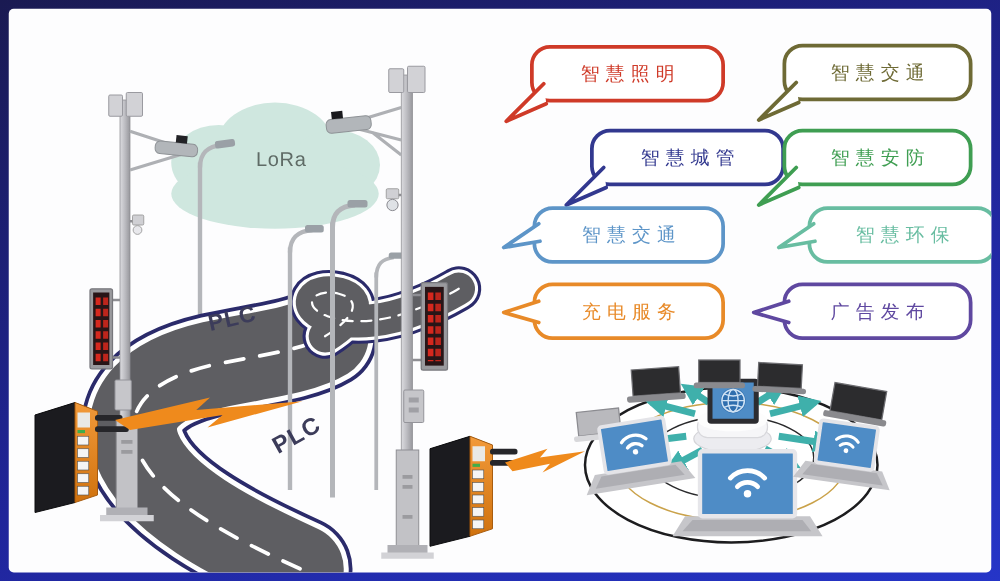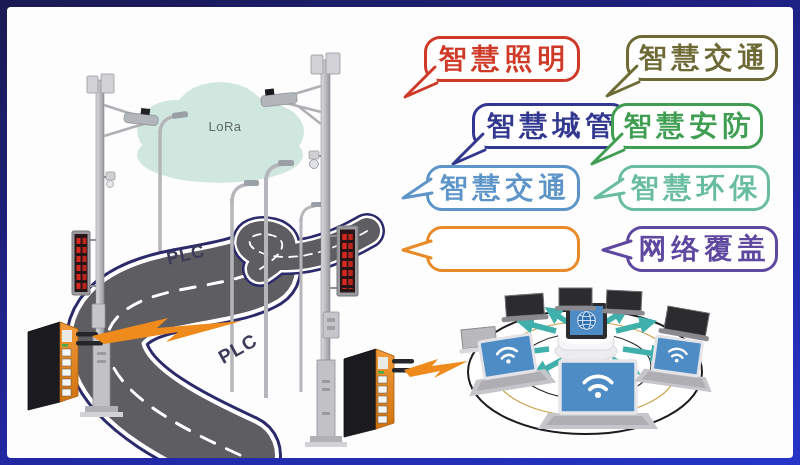--- a/index.html
+++ b/index.html
@@ -11,34 +11,34 @@
   }
   .canvas{
     position:relative;width:786px;height:451px;background:#fdfdfe;border-radius:4px;overflow:hidden;
   }
   .scene{position:absolute;left:0;top:0;width:786px;height:451px;z-index:1;}
 
   .overlay-label{position:absolute;z-index:2;}
 
   .cloud-text{
     left:153px;top:112px;width:130px;text-align:center;
-    color:var(--cloud-text,#5f6b66);font-size:13px;line-height:1.28;letter-spacing:.5px;
+    color:var(--cloud-text,#5f6b66);font-size:16px;line-height:1.28;letter-spacing:.5px;
   }
   .plc{
     color:#3c3c5a;font-size:18px;font-weight:600;letter-spacing:1px;
     transform-origin:left center;
   }
   .plc1{left:160px;top:242px;transform:rotate(-13deg);}
   .plc2{left:213px;top:341px;transform:rotate(-29deg);font-size:19px;}
 
   .bubble{
     position:absolute;height:40px;z-index:3;background:#fff;
     border:3px solid var(--c,#888);border-radius:16px;
     display:flex;align-items:center;justify-content:center;
-    color:var(--c,#888);font-weight:bold;font-size:28px;letter-spacing:5px;
+    color:var(--c,#888);font-weight:normal;font-size:15px;letter-spacing:5px;
   }
   .bubble-label{padding-left:5px;white-space:nowrap;}
   .bubble .tail{position:absolute;width:38px;height:36px;left:-25px;bottom:-21px;overflow:visible;}
   .bubble.leftTail .tail{width:34px;height:26px;left:-29px;top:8px;bottom:auto;}
   .tail path{fill:#fff;stroke:var(--c,#888);stroke-width:3;stroke-linejoin:round;stroke-linecap:round;}
 </style>
 </head>
 <body>
 
 <div class="frame">
@@ -279,44 +279,45 @@
           <path d="M33 3 L3 33 L35 19"></path>
         </svg>
       <span class="bubble-label">智慧交通</span>
     </div>
     <div class="bubble" style="left: 417px; top: 96px; width: 150px; margin-left: 48px; --c: #32388f;">
       <svg class="tail" viewBox="0 0 38 36">
           <path d="M33 3 L3 33 L35 19"></path>
         </svg>
       <span class="bubble-label">智慧城管</span>
     </div>
-    <div class="bubble" style="left: 604px; top: 96px; width: 146px; text-align: right; --c: #3f9e52;">
+    <div class="bubble" style="left: 619px; top: 96px; width: 146px; text-align: right; --c: #3f9e52;">
       <svg class="tail" viewBox="0 0 38 36">
           <path d="M33 3 L3 33 L35 19"></path>
         </svg>
       <span class="bubble-label">智慧安防</span>
     </div>
     <div class="bubble leftTail" style="left: 419px; top: 158px; width: 148px; --c: #5d95c8;">
       <svg class="tail" viewBox="0 0 34 26">
           <path d="M31 3 L3 22 L32 17"></path>
         </svg>
       <span class="bubble-label">智慧交通</span>
     </div>
-    <div class="bubble leftTail" style="left: 611px; top: 158px; width: 146px; --c: #68bda1;">
+    <div class="bubble leftTail" style="left: 639px; top: 158px; width: 146px; --c: #68bda1;">
       <svg class="tail" viewBox="0 0 34 26">
           <path d="M31 3 L3 22 L32 17"></path>
         </svg>
       <span class="bubble-label">智慧环保</span>
     </div>
     <div class="bubble leftTail" style="left: 419px; top: 219px; width: 148px; --c: #e88a28;">
       <svg class="tail" viewBox="0 0 34 26">
           <path d="M31 4 L3 13 L31 21"></path>
         </svg>
+      <span class="bubble-label">充电服务</span>
     </div>
     <div class="bubble leftTail" style="left: 619px; top: 219px; width: 146px; --c: #5f48a0;">
       <svg class="tail" viewBox="0 0 34 26">
           <path d="M31 4 L3 13 L31 21"></path>
         </svg>
-      <span class="bubble-label">网络覆盖</span>
+      <span class="bubble-label">广告发布</span>
     </div>
 
   </div>
 </div>
 
 </body></html>

